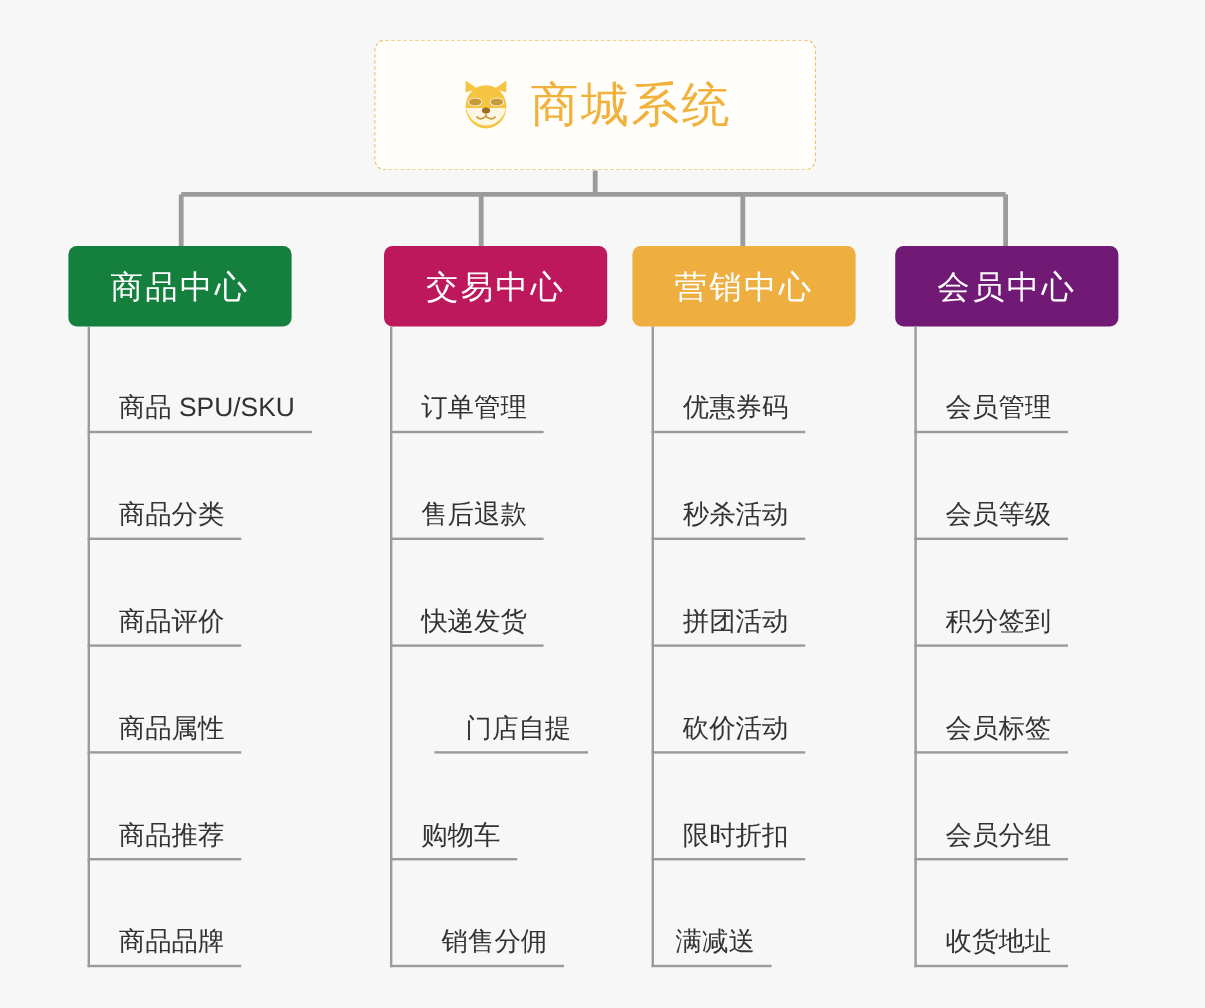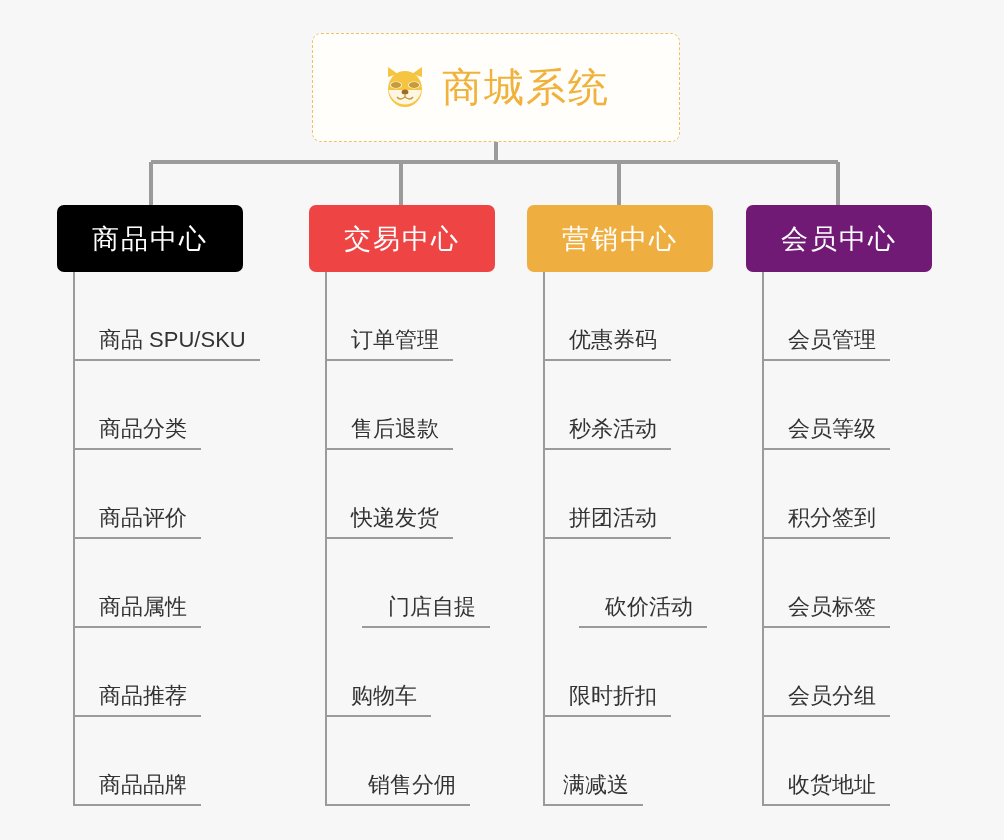--- a/index.html
+++ b/index.html
@@ -138,21 +138,21 @@
 
         <path d="M23 29.5 L23 32" stroke="#c79a3a" stroke-width="1.4" fill="none"></path>
         <path d="M23 32 q-5 4 -8 0" stroke="#c79a3a" stroke-width="1.4" fill="none"></path>
         <path d="M23 32 q5 4 8 0" stroke="#c79a3a" stroke-width="1.4" fill="none"></path>
       </svg>
     </span>
     <span class="root-title">商城系统</span>
   </div>
 
   <div id="branch-layer">
-      <div class="cat-box" style="left: 57px; width: 186px; background: #000000; justify-content: center;">
+      <div class="cat-box" style="left: 57px; width: 186px; background: #15803d; justify-content: center;">
         <span>商品中心</span>
       </div>
       <div class="leaf-col" style="left: 73px;">
         <div class="leaf-spine" style="height: 534px; background: rgb(155, 155, 155);"></div>
         <div class="leaf-item">
           <span class="leaf-label" style="border-bottom-color: rgb(155, 155, 155);">商品 SPU/SKU</span>
         </div>
         <div class="leaf-item">
           <span class="leaf-label" style="border-bottom-color: rgb(155, 155, 155);">商品分类</span>
         </div>
@@ -162,21 +162,21 @@
         <div class="leaf-item">
           <span class="leaf-label" style="border-bottom-color: rgb(155, 155, 155);">商品属性</span>
         </div>
         <div class="leaf-item">
           <span class="leaf-label" style="border-bottom-color: rgb(155, 155, 155);">商品推荐</span>
         </div>
         <div class="leaf-item">
           <span class="leaf-label" style="border-bottom-color: rgb(155, 155, 155);">商品品牌</span>
         </div>
       </div>
-      <div class="cat-box" style="left: 309px; width: 186px; background: #ef4444;">
+      <div class="cat-box" style="left: 320px; width: 186px; background: #be185d;">
         <span>交易中心</span>
       </div>
       <div class="leaf-col" style="left: 325px;">
         <div class="leaf-spine" style="height: 534px; background: rgb(155, 155, 155);"></div>
         <div class="leaf-item">
           <span class="leaf-label" style="border-bottom-color: rgb(155, 155, 155);">订单管理</span>
         </div>
         <div class="leaf-item">
           <span class="leaf-label" style="border-bottom-color: rgb(155, 155, 155);">售后退款</span>
         </div>
@@ -201,21 +201,21 @@
         <div class="leaf-item">
           <span class="leaf-label" style="border-bottom-color: rgb(155, 155, 155);">优惠券码</span>
         </div>
         <div class="leaf-item">
           <span class="leaf-label" style="border-bottom-color: rgb(155, 155, 155);">秒杀活动</span>
         </div>
         <div class="leaf-item">
           <span class="leaf-label" style="border-bottom-color: rgb(155, 155, 155);">拼团活动</span>
         </div>
         <div class="leaf-item">
-          <span class="leaf-label" style="border-bottom-color: rgb(155, 155, 155); margin-left: 36px;">砍价活动</span>
+          <span class="leaf-label" style="border-bottom-color: rgb(155, 155, 155);">砍价活动</span>
         </div>
         <div class="leaf-item">
           <span class="leaf-label" style="border-bottom-color: rgb(155, 155, 155);">限时折扣</span>
         </div>
         <div class="leaf-item">
           <span class="leaf-label" style="border-bottom-color: rgb(155, 155, 155); padding-left: 20px;">满减送</span>
         </div>
       </div>
       <div class="cat-box" style="left: 746px; width: 186px; background: #701a75;">
         <span>会员中心</span>

